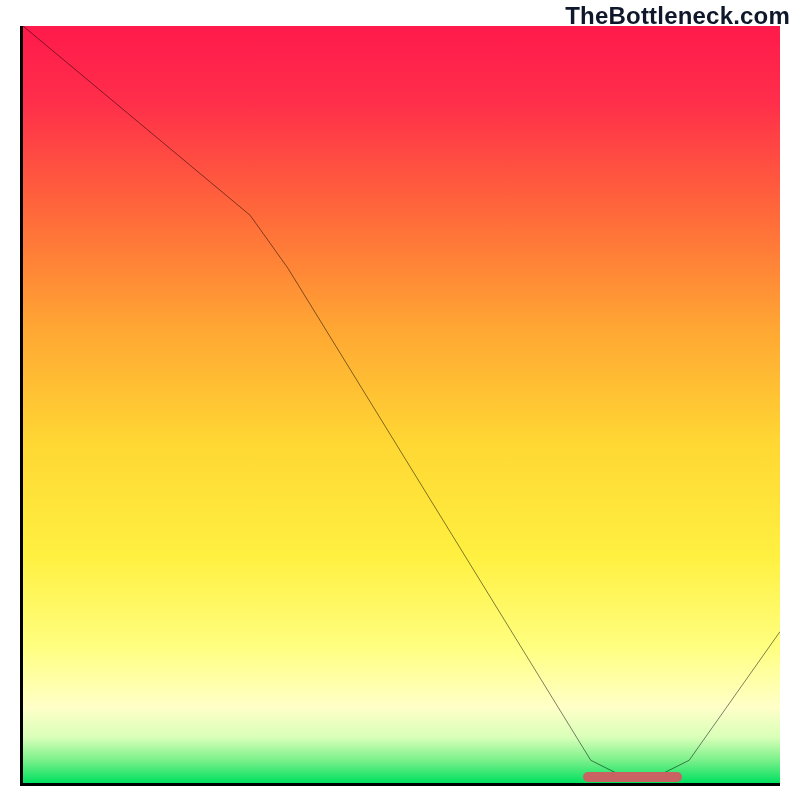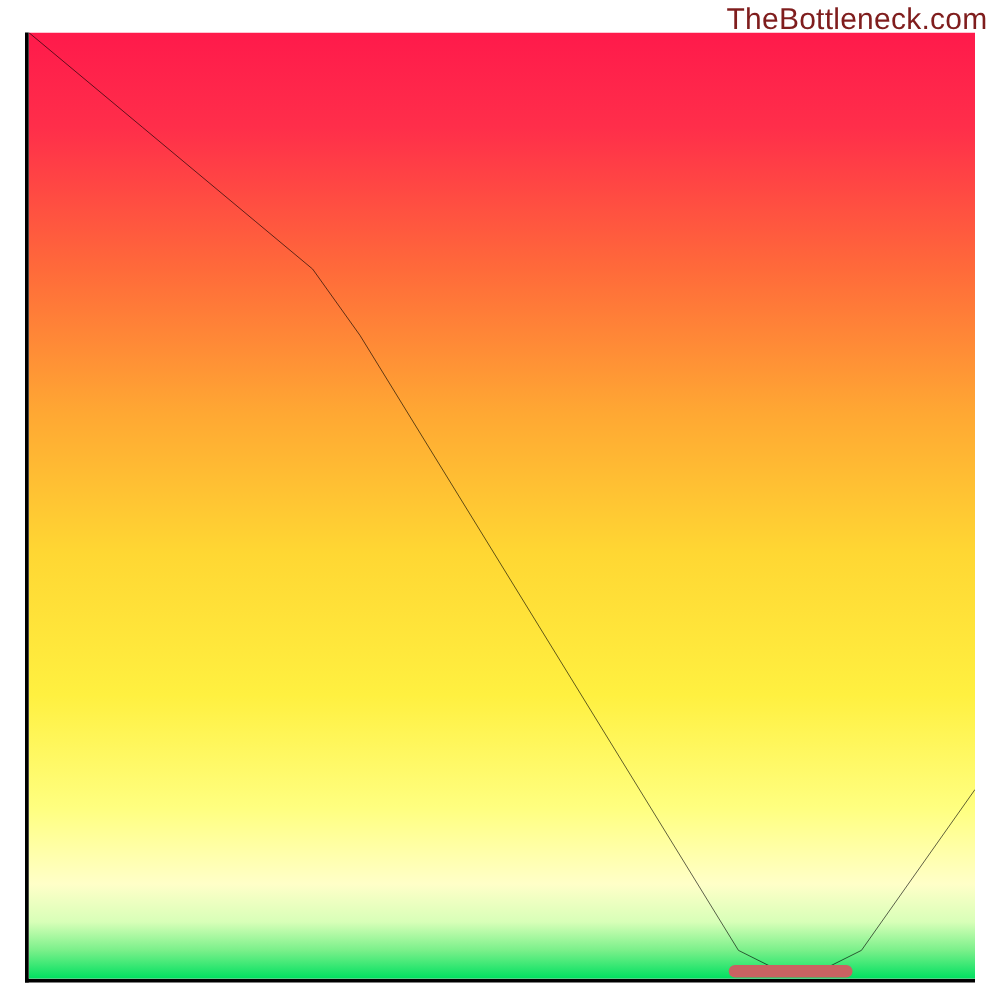--- a/index.html
+++ b/index.html
@@ -14,22 +14,22 @@
   .page {
     position: relative;
     width: 800px;
     height: 800px;
   }
   .watermark {
     position: absolute;
     top: 2px;
     right: 10px;
     font-size: 24px;
-    font-weight: normal;
-    color: #7f1d1d;
+    font-weight: bold;
+    color: #0f172a;
     letter-spacing: 0.2px;
   }
   .plot-area {
     position: absolute;
     left: 20px;
     top: 26px;
     width: 760px;
     height: 760px;
     border-left: 3px solid #000;
     border-bottom: 3px solid #000;

